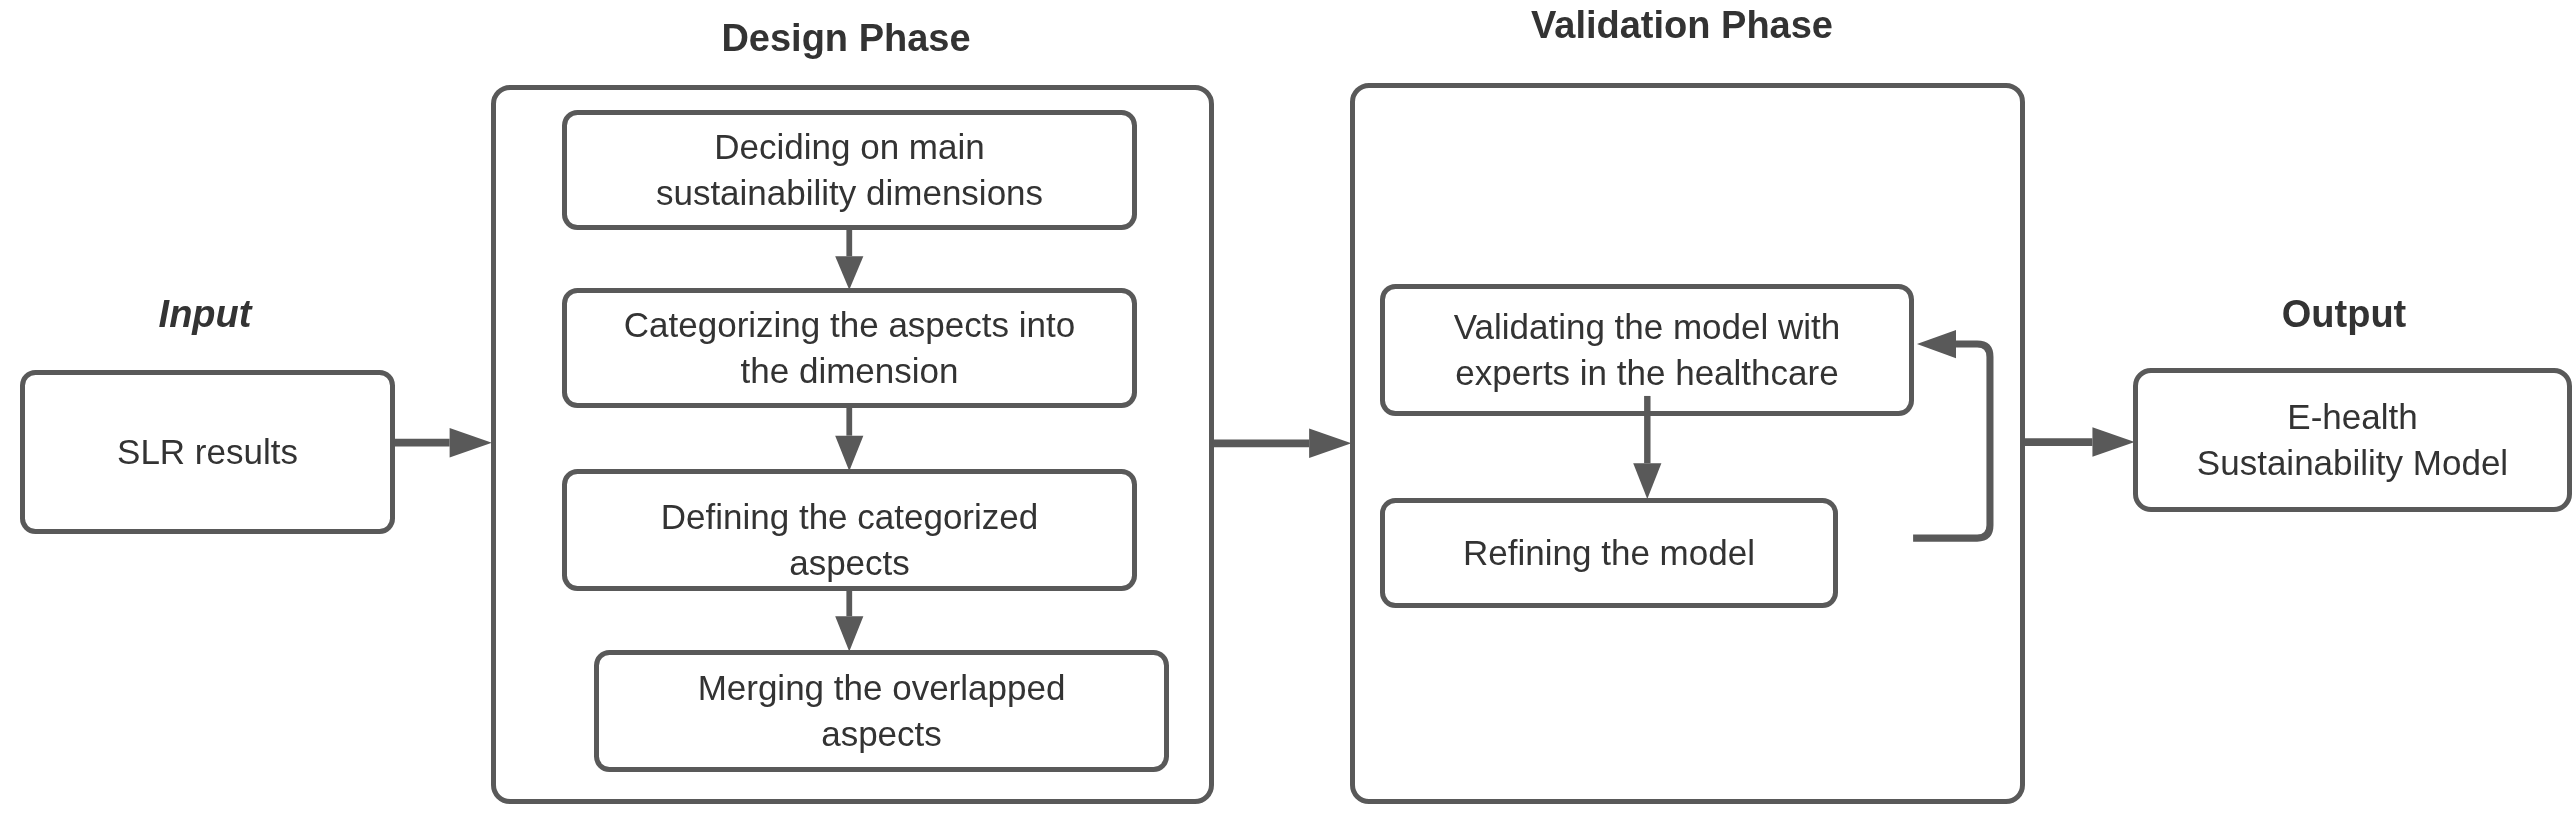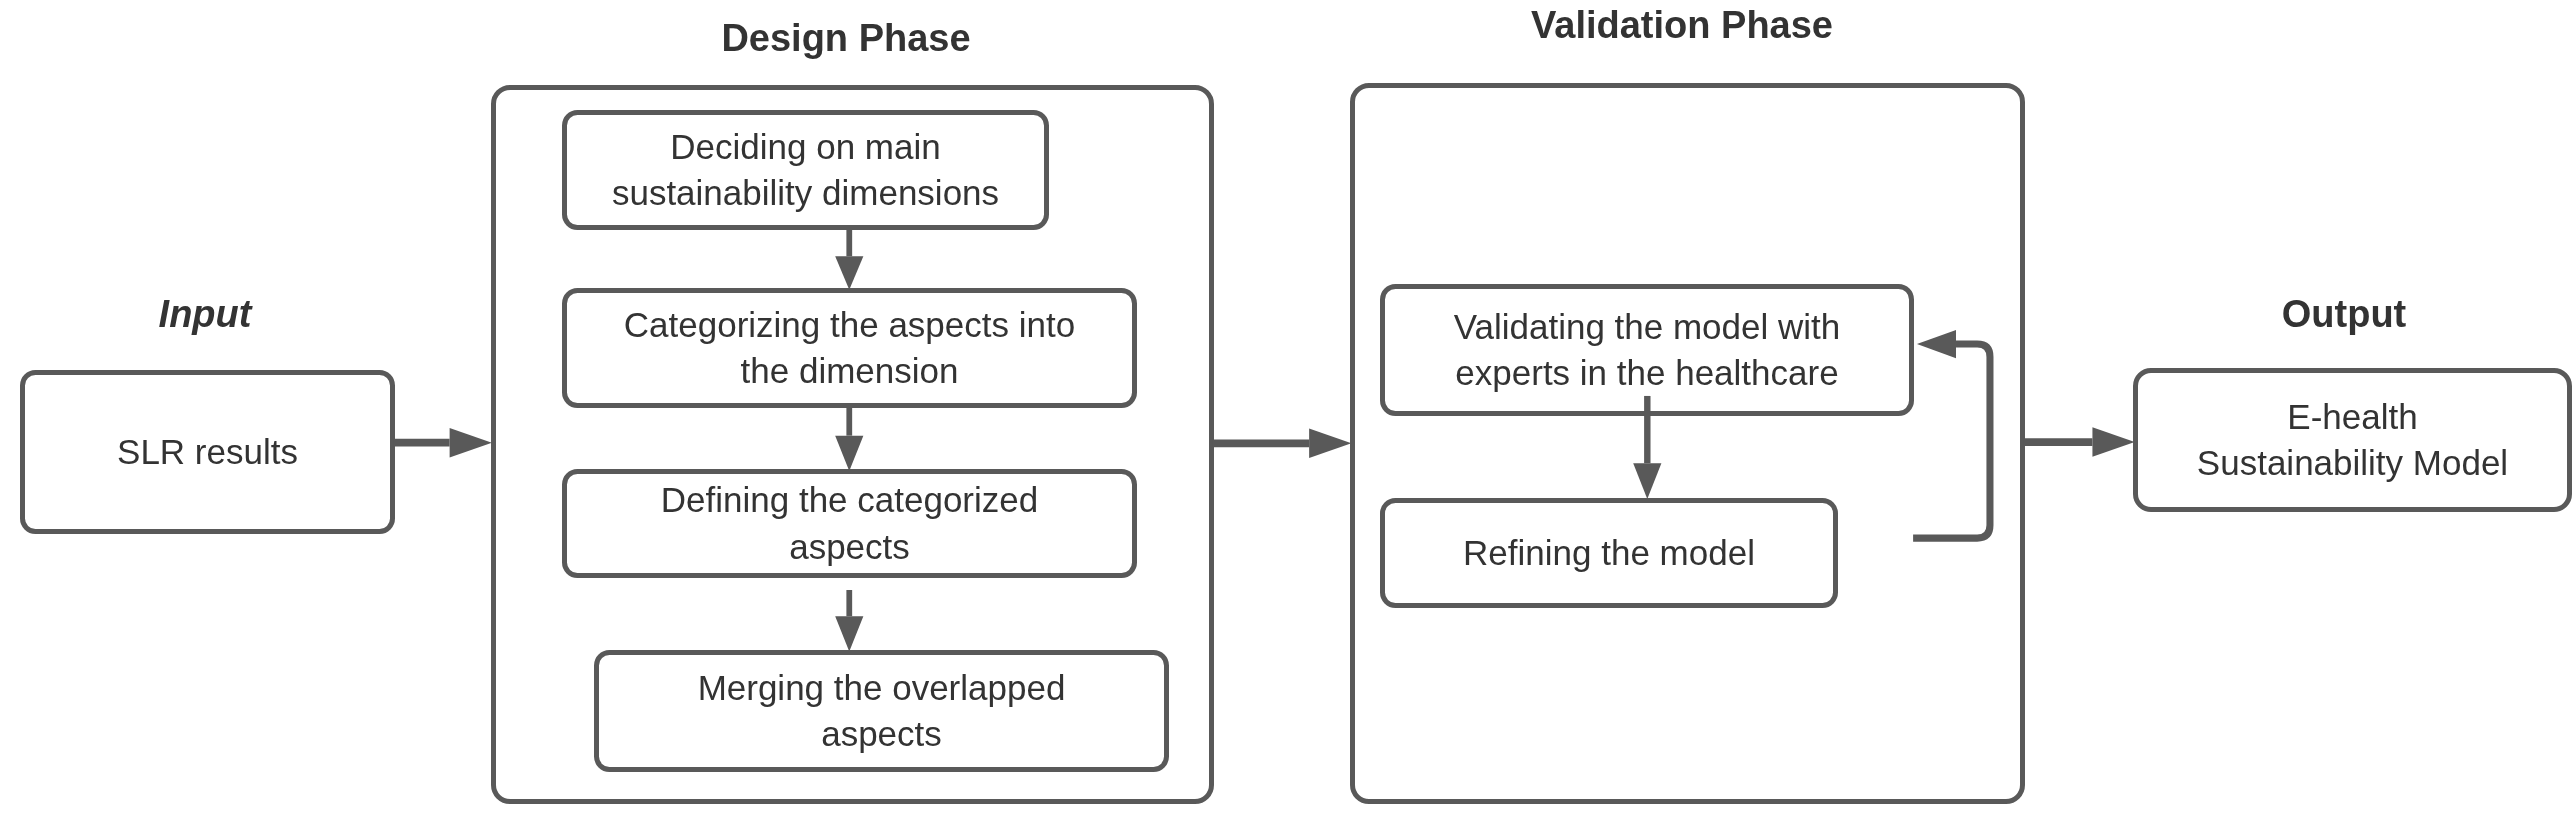--- a/index.html
+++ b/index.html
@@ -60,29 +60,29 @@
 <div class="phase-label" style="left:1682px; top:3.8px;">Validation Phase</div>
 <div class="phase-label" style="left:2344px; top:293px;">Output</div>
 
 <div class="container-box" style="left:491px; top:85px; width:723px; height:719px;"></div>
 <div class="container-box" style="left:1350px; top:83px; width:675px; height:721px;"></div>
 
 <div class="node" style="left:20px; top:370px; width:375px; height:164px;">
   <span class="node-label">SLR results</span>
 </div>
 
-<div class="node" style="left:562px; top:110px; width:487px; height:120px;">
+<div class="node" style="left:562px; top:110px; width:575px; height:120px;">
   <span class="node-label">Deciding on main
 sustainability dimensions</span>
 </div>
 <div class="node" style="left:562px; top:288px; width:575px; height:120px;">
   <span class="node-label">Categorizing the aspects into
 the dimension</span>
 </div>
-<div class="node" style="left:562px; top:469px; width:575px; height:109px;">
+<div class="node" style="left:562px; top:469px; width:575px; height:122px;align-items:flex-end;">
   <span class="node-label">Defining the categorized
 aspects</span>
 </div>
 <div class="node" style="left:562px; top:650px; width:575px; height:122px;margin-left:32px;">
   <span class="node-label">Merging the overlapped
 aspects</span>
 </div>
 
 <div class="node" style="left:1380px; top:284px; width:534px; height:132px;">
   <span class="node-label">Validating the model with

